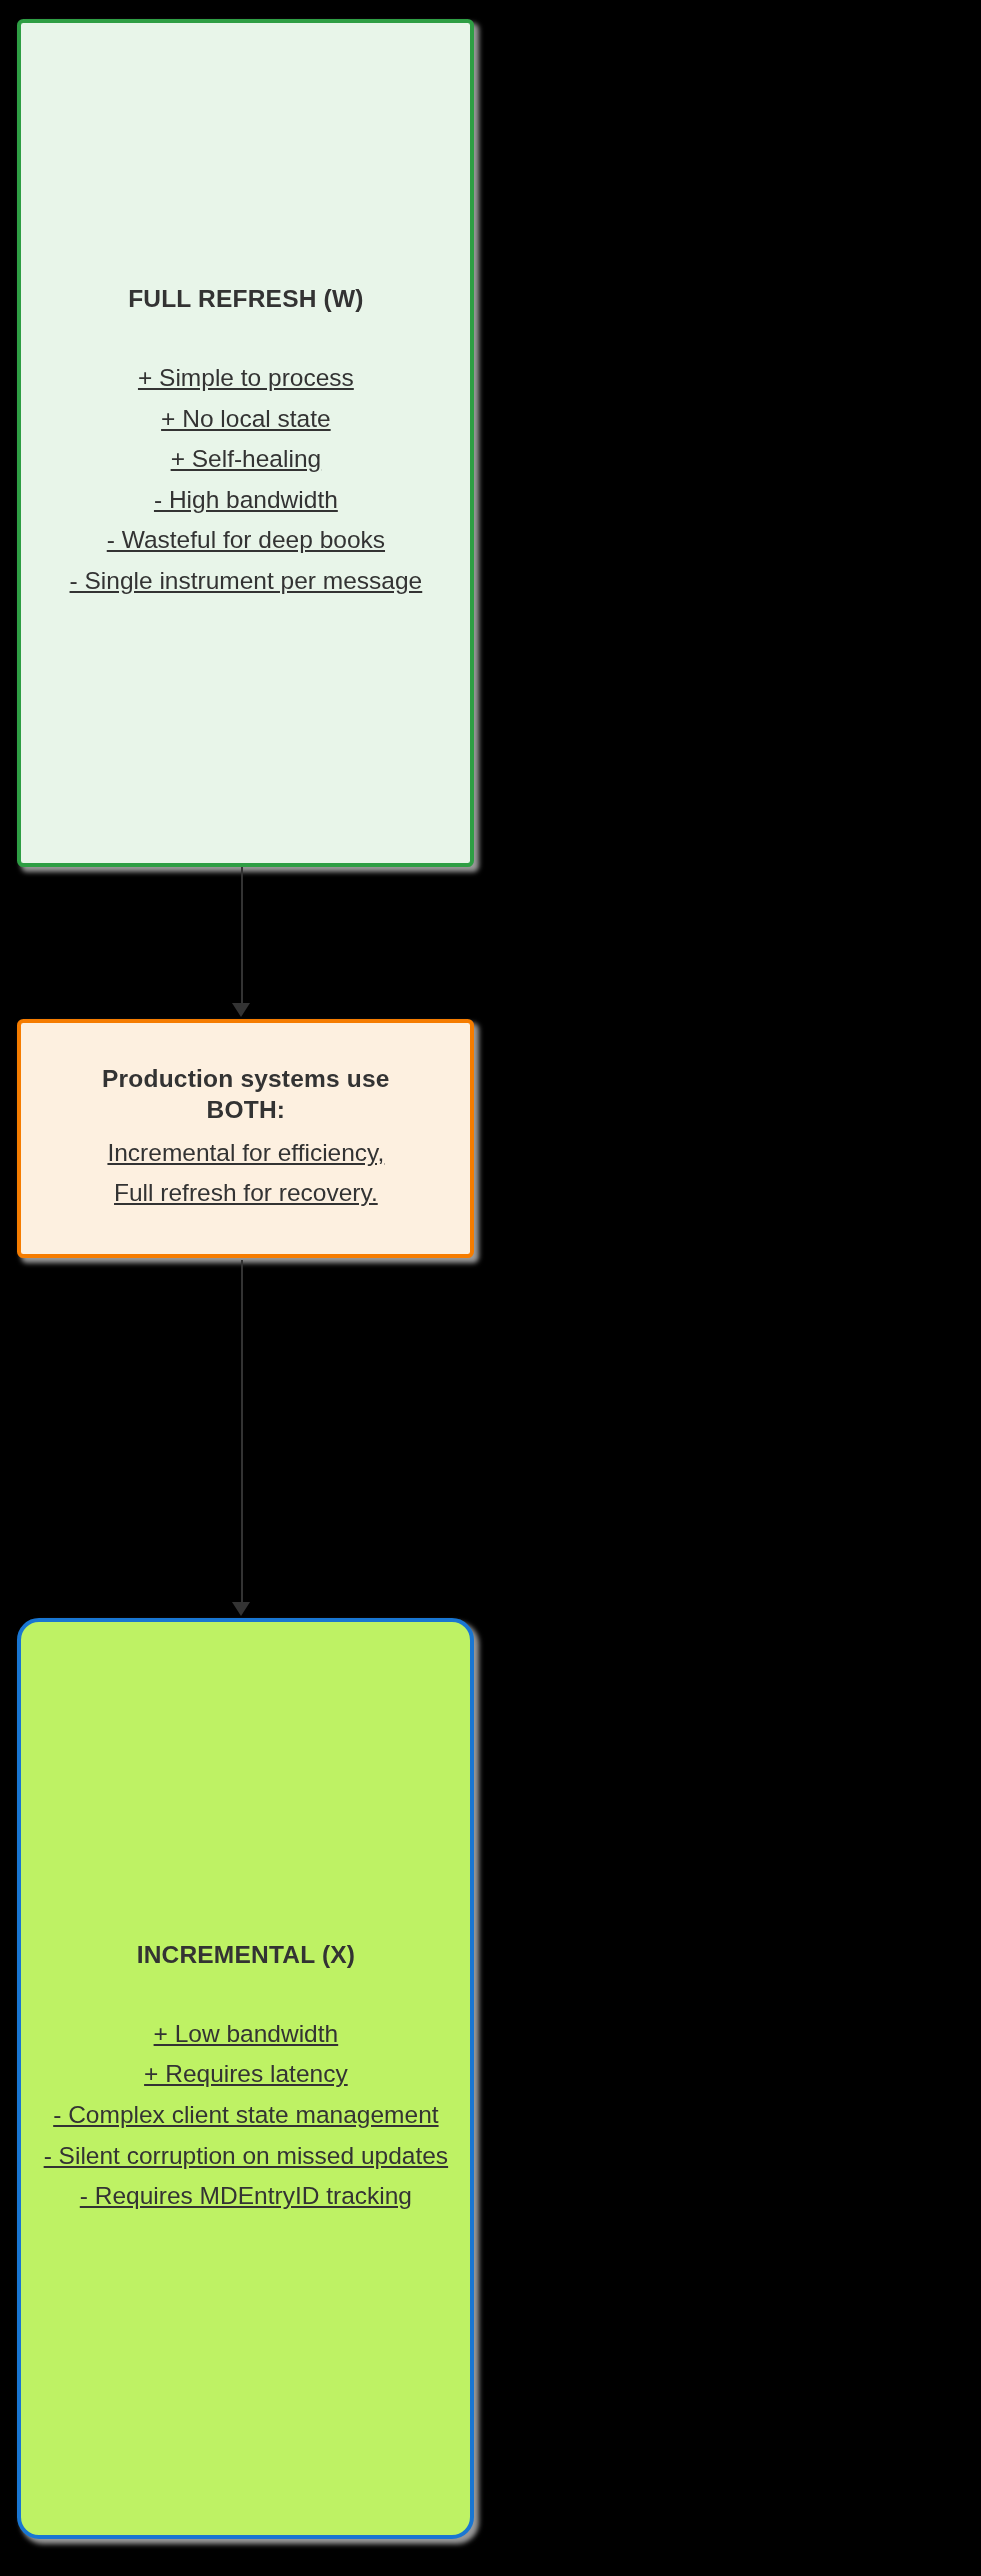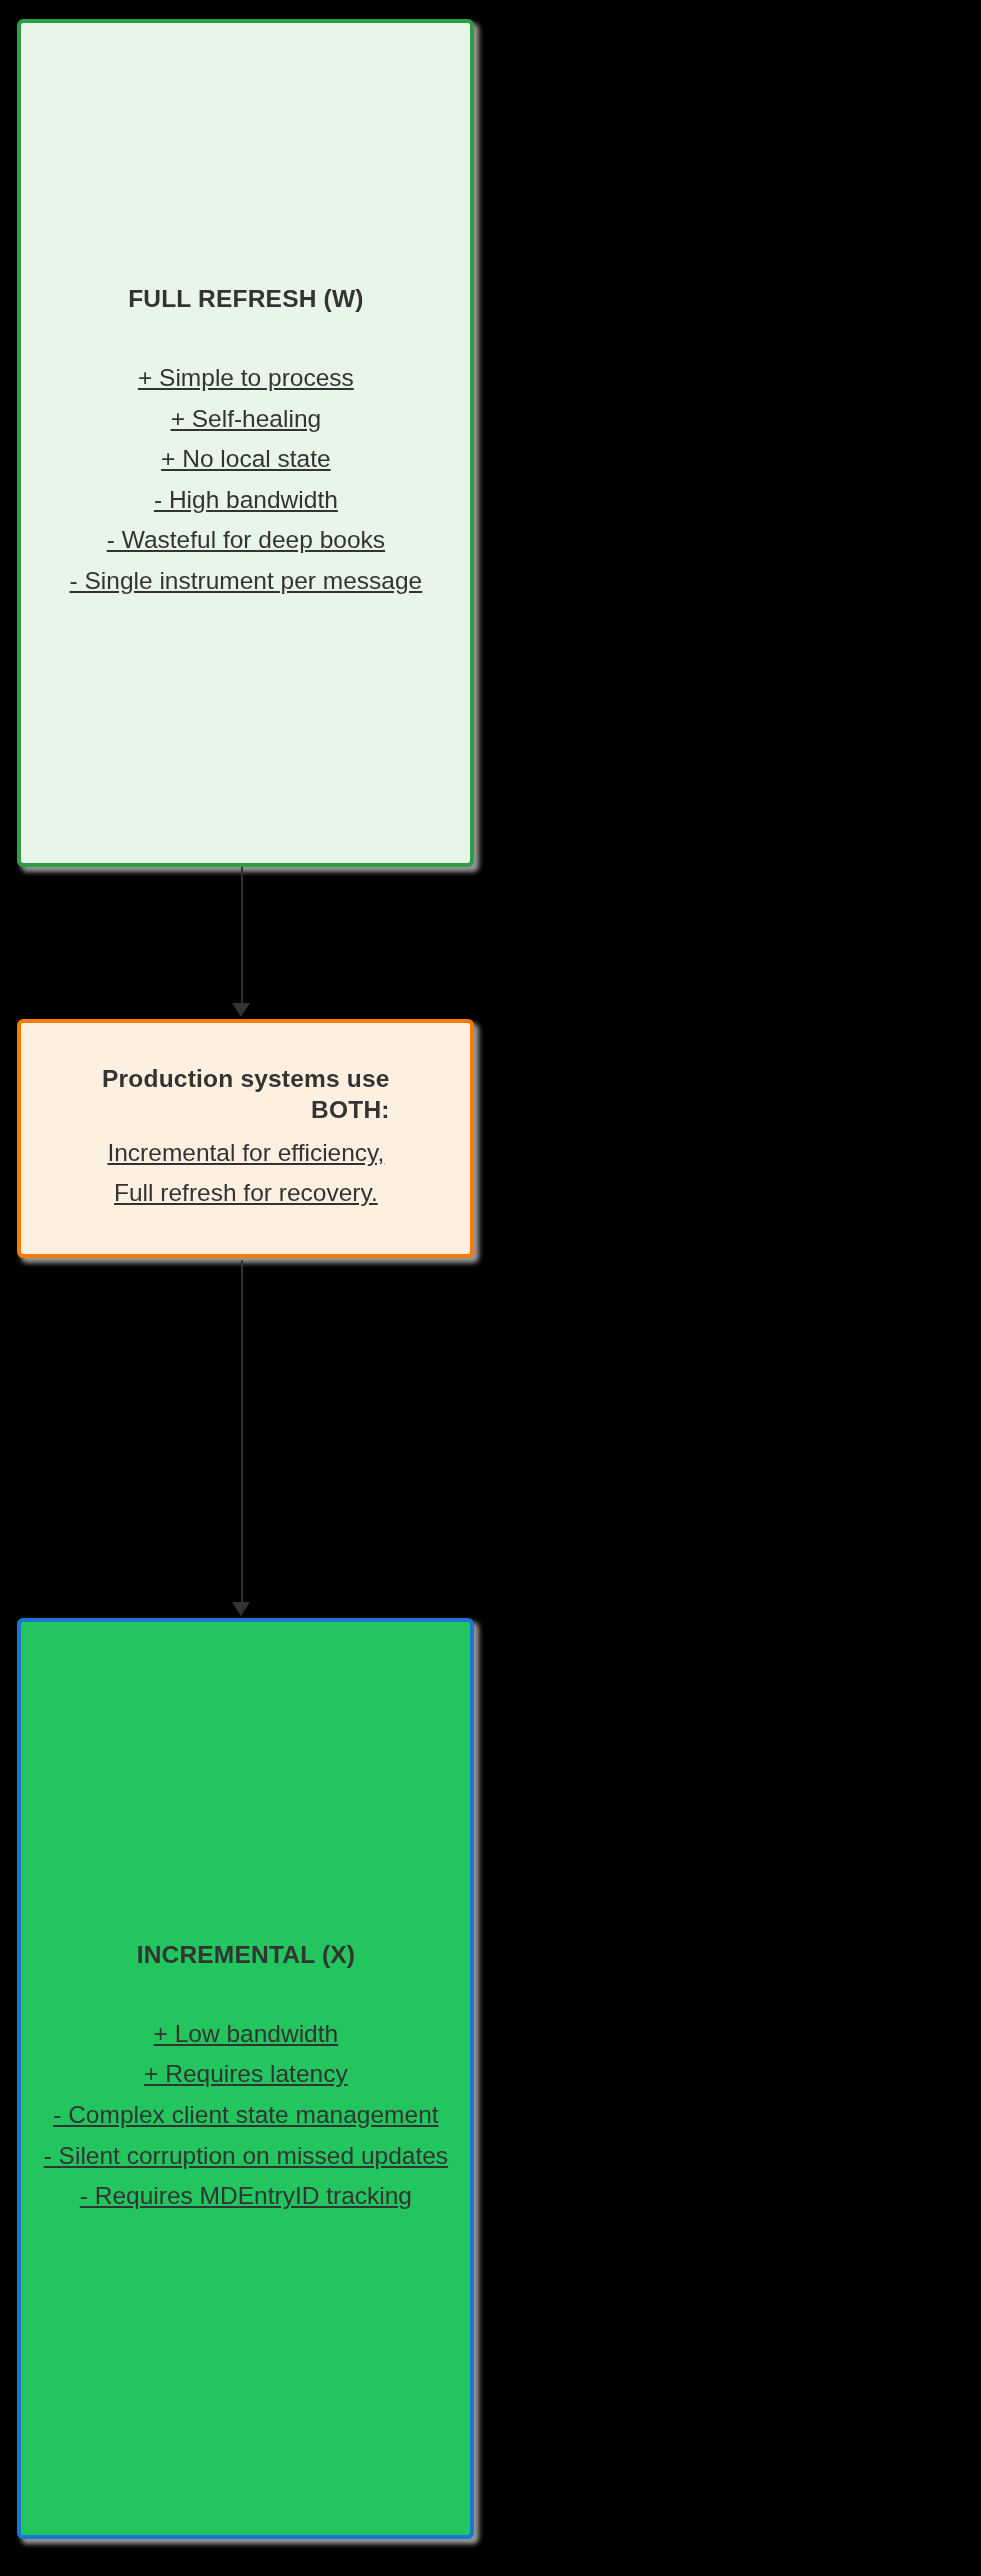--- a/index.html
+++ b/index.html
@@ -29,33 +29,32 @@
     display: flex;
     flex-direction: column;
     align-items: center;
     justify-content: center;
     text-align: center;
     color: #333333;
   }
 
   .node-green  { background: #e8f5e9; border-color: #2e9e44; }
   .node-orange { background: #fdf0e0; border-color: #f57c00; }
-  .node-blue   { background: #22c55e; border-color: #1976d2; }
+  .node-blue   { background: #bef264; border-color: #1976d2; border-radius: 22px; }
 
   #box-full-refresh  { top: 19px;   height: 848px; }
   #box-both          { top: 1019px; height: 239px;  }
   #box-incremental   { top: 1618px; height: 921px; }
 
   .node-title {
     font-size: 24.5px;
     font-weight: bold;
     letter-spacing: 0.2px;
     line-height: 1.25;
     margin-bottom: 43px;
-    text-align: right;
   }
 
   .node-lines {
     font-size: 24.5px;
     line-height: 1.66;
     font-weight: normal;
     width: 92%;
   }
   .node-line { display: block; text-decoration: underline; }
 
@@ -100,22 +99,22 @@
 </style>
 </head>
 <body>
 
 <div id="canvas">
 
   <div class="node node-green" id="box-full-refresh">
     <div class="node-title">FULL REFRESH (W)</div>
     <div class="node-lines">
       <span class="node-line">+ Simple to process</span>
+      <span class="node-line">+ No local state</span>
       <span class="node-line">+ Self-healing</span>
-      <span class="node-line">+ No local state</span>
       <span class="node-line">- High bandwidth</span>
       <span class="node-line">- Wasteful for deep books</span>
       <span class="node-line">- Single instrument per message</span>
     </div>
   </div>
 
   <div class="connector" id="arrow-1">
     <div class="shaft"></div>
     <div class="head"></div>
   </div>

